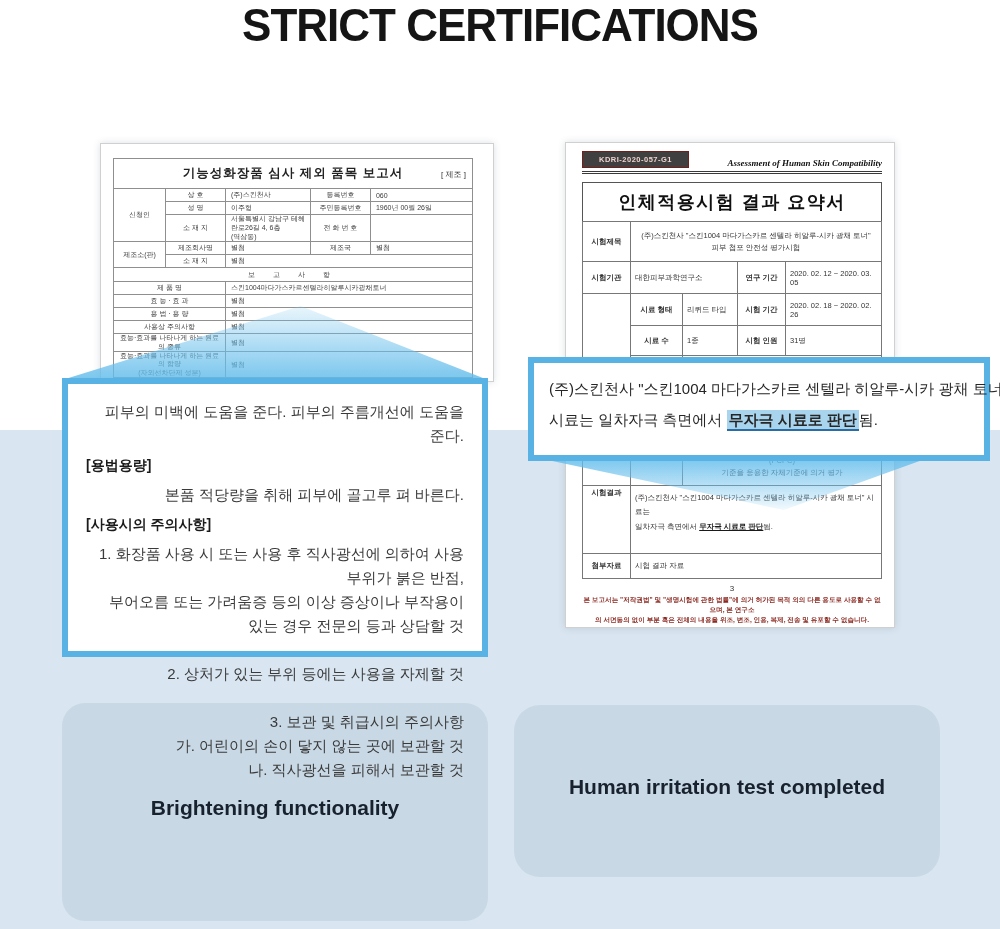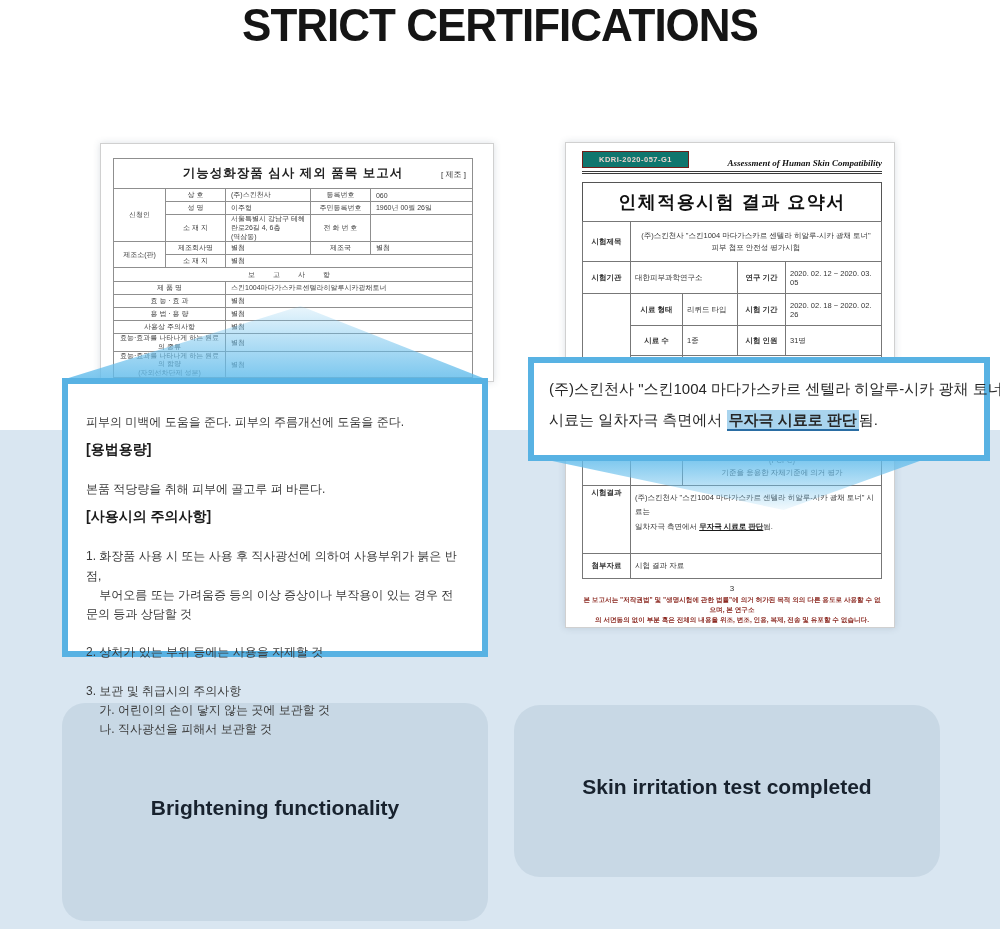--- a/index.html
+++ b/index.html
@@ -29,21 +29,21 @@
   .c-val { text-align:left; padding-left:5px !important; }
   .addr-row td { height:18px; }
   .addr { font-size:5.5px; line-height:1.25; white-space:pre-line !important; }
   .sec-header { text-align:center; letter-spacing:8px; font-size:7.5px; height:14px !important; }
   .c-rlab { text-align:center; }
   .small-lab { font-size:5.5px; white-space:pre-line !important; line-height:1.2; height:16px !important; text-align:center; }
 
   
   .rd-headrow { display:flex; justify-content:space-between; align-items:flex-end;
     border-bottom:3px double #3a3a3a; padding-bottom:3px; }
-  .rd-badge { display:inline-block; background:#0f766e; border:1px solid #701f1a; color:#f0d3cd;
+  .rd-badge { display:inline-block; background:#404040; border:1px solid #701f1a; color:#f0d3cd;
     font-size:7.5px; font-weight:700; padding:3px 16px 3px 16px; letter-spacing:.5px; }
   .rd-headright { font-style:italic; font-weight:700; font-size:9px; color:#111;
     font-family:"Liberation Serif","DejaVu Serif",serif; }
   .rd-titlebox { border:1px solid #555; margin-top:8px; height:40px; display:flex; align-items:center;
     justify-content:center; font-size:18px; font-weight:700; letter-spacing:1.5px; color:#101010; }
   table.rdoc { width:100%; border-collapse:collapse; table-layout:fixed; margin-top:-1px; }
   table.rdoc td { border:1px solid #777; font-size:7.5px; color:#333; padding:2px 4px; overflow:hidden; }
   .r-label { font-weight:700; text-align:center; font-size:8px; color:#1d1d1d; }
   .r-sublabel { font-weight:700; text-align:center; font-size:7.5px; color:#1d1d1d; }
   .r-center { text-align:center; white-space:pre-line; line-height:1.6; }
@@ -68,21 +68,21 @@
     background:linear-gradient(to bottom, rgba(140,205,240,.18), rgba(98,188,235,.85));
     clip-path:polygon(56% 0, 100% 100%, 0 100%); }
   .beam-right { left:538px; top:458px; width:390px; height:52px;
     background:linear-gradient(to bottom, rgba(98,188,235,.85), rgba(150,210,242,.12));
     clip-path:polygon(0 0, 100% 0, 63% 100%); }
 
   
   .callout { position:absolute; background:#fff; border:6px solid #58b2e3; z-index:3; }
   .callout-left { left:62px; top:378px; width:426px; height:279px; padding:8px 18px; }
   .lc-head { font-size:14px; font-weight:700; color:#1b1b1b; margin-top:9px; }
-  .lc-body { font-size:12px; color:#3a3a3a; margin-top:21px; margin-bottom:5px; line-height:1.6; white-space:pre-line; }
+  .lc-body { font-size:15px; color:#3a3a3a; margin-top:8px; margin-bottom:5px; line-height:1.6; white-space:pre-line;text-align:right; }
   .callout-right { left:528px; top:357px; width:462px; height:104px; padding:11px 15px;
     font-size:15px; line-height:2.05; color:#262626; white-space:nowrap; }
   .rc-mark { background:#a9d4ee; border-bottom:2px solid #2a6da3; font-weight:700; padding:1px 2px; }
 
   
   .card { position:absolute; background:#c8d8e5; border-radius:26px; z-index:1;
     display:flex; flex-direction:column; justify-content:center; align-items:center; text-align:center; }
   .card-left  { left:62px;  top:703px; width:426px; height:218px;border-radius:23px; }
   .card-right { left:514px; top:705px; width:426px; height:172px; }
   .card-title { font-size:21px; font-weight:700; color:#18222e; margin-bottom:9px; }
@@ -264,15 +264,15 @@
 
   <div class="callout callout-right">
     <div><span>(주)스킨천사 "스킨1004 마다가스카르 센텔라 히알루-시카 광채 토너"</span></div>
     <div><span>시료는 일차자극 측면에서 </span><span class="rc-mark">무자극 시료로 판단</span><span>됨.</span></div>
   </div>
 
   <div class="card card-left">
     <div class="card-title">Brightening functionality</div>
   </div>
   <div class="card card-right">
-    <div class="card-title">Skin irritation test completed</div>
+    <div class="card-title">Human irritation test completed</div>
   </div>
 </div>
 
 </body></html>

